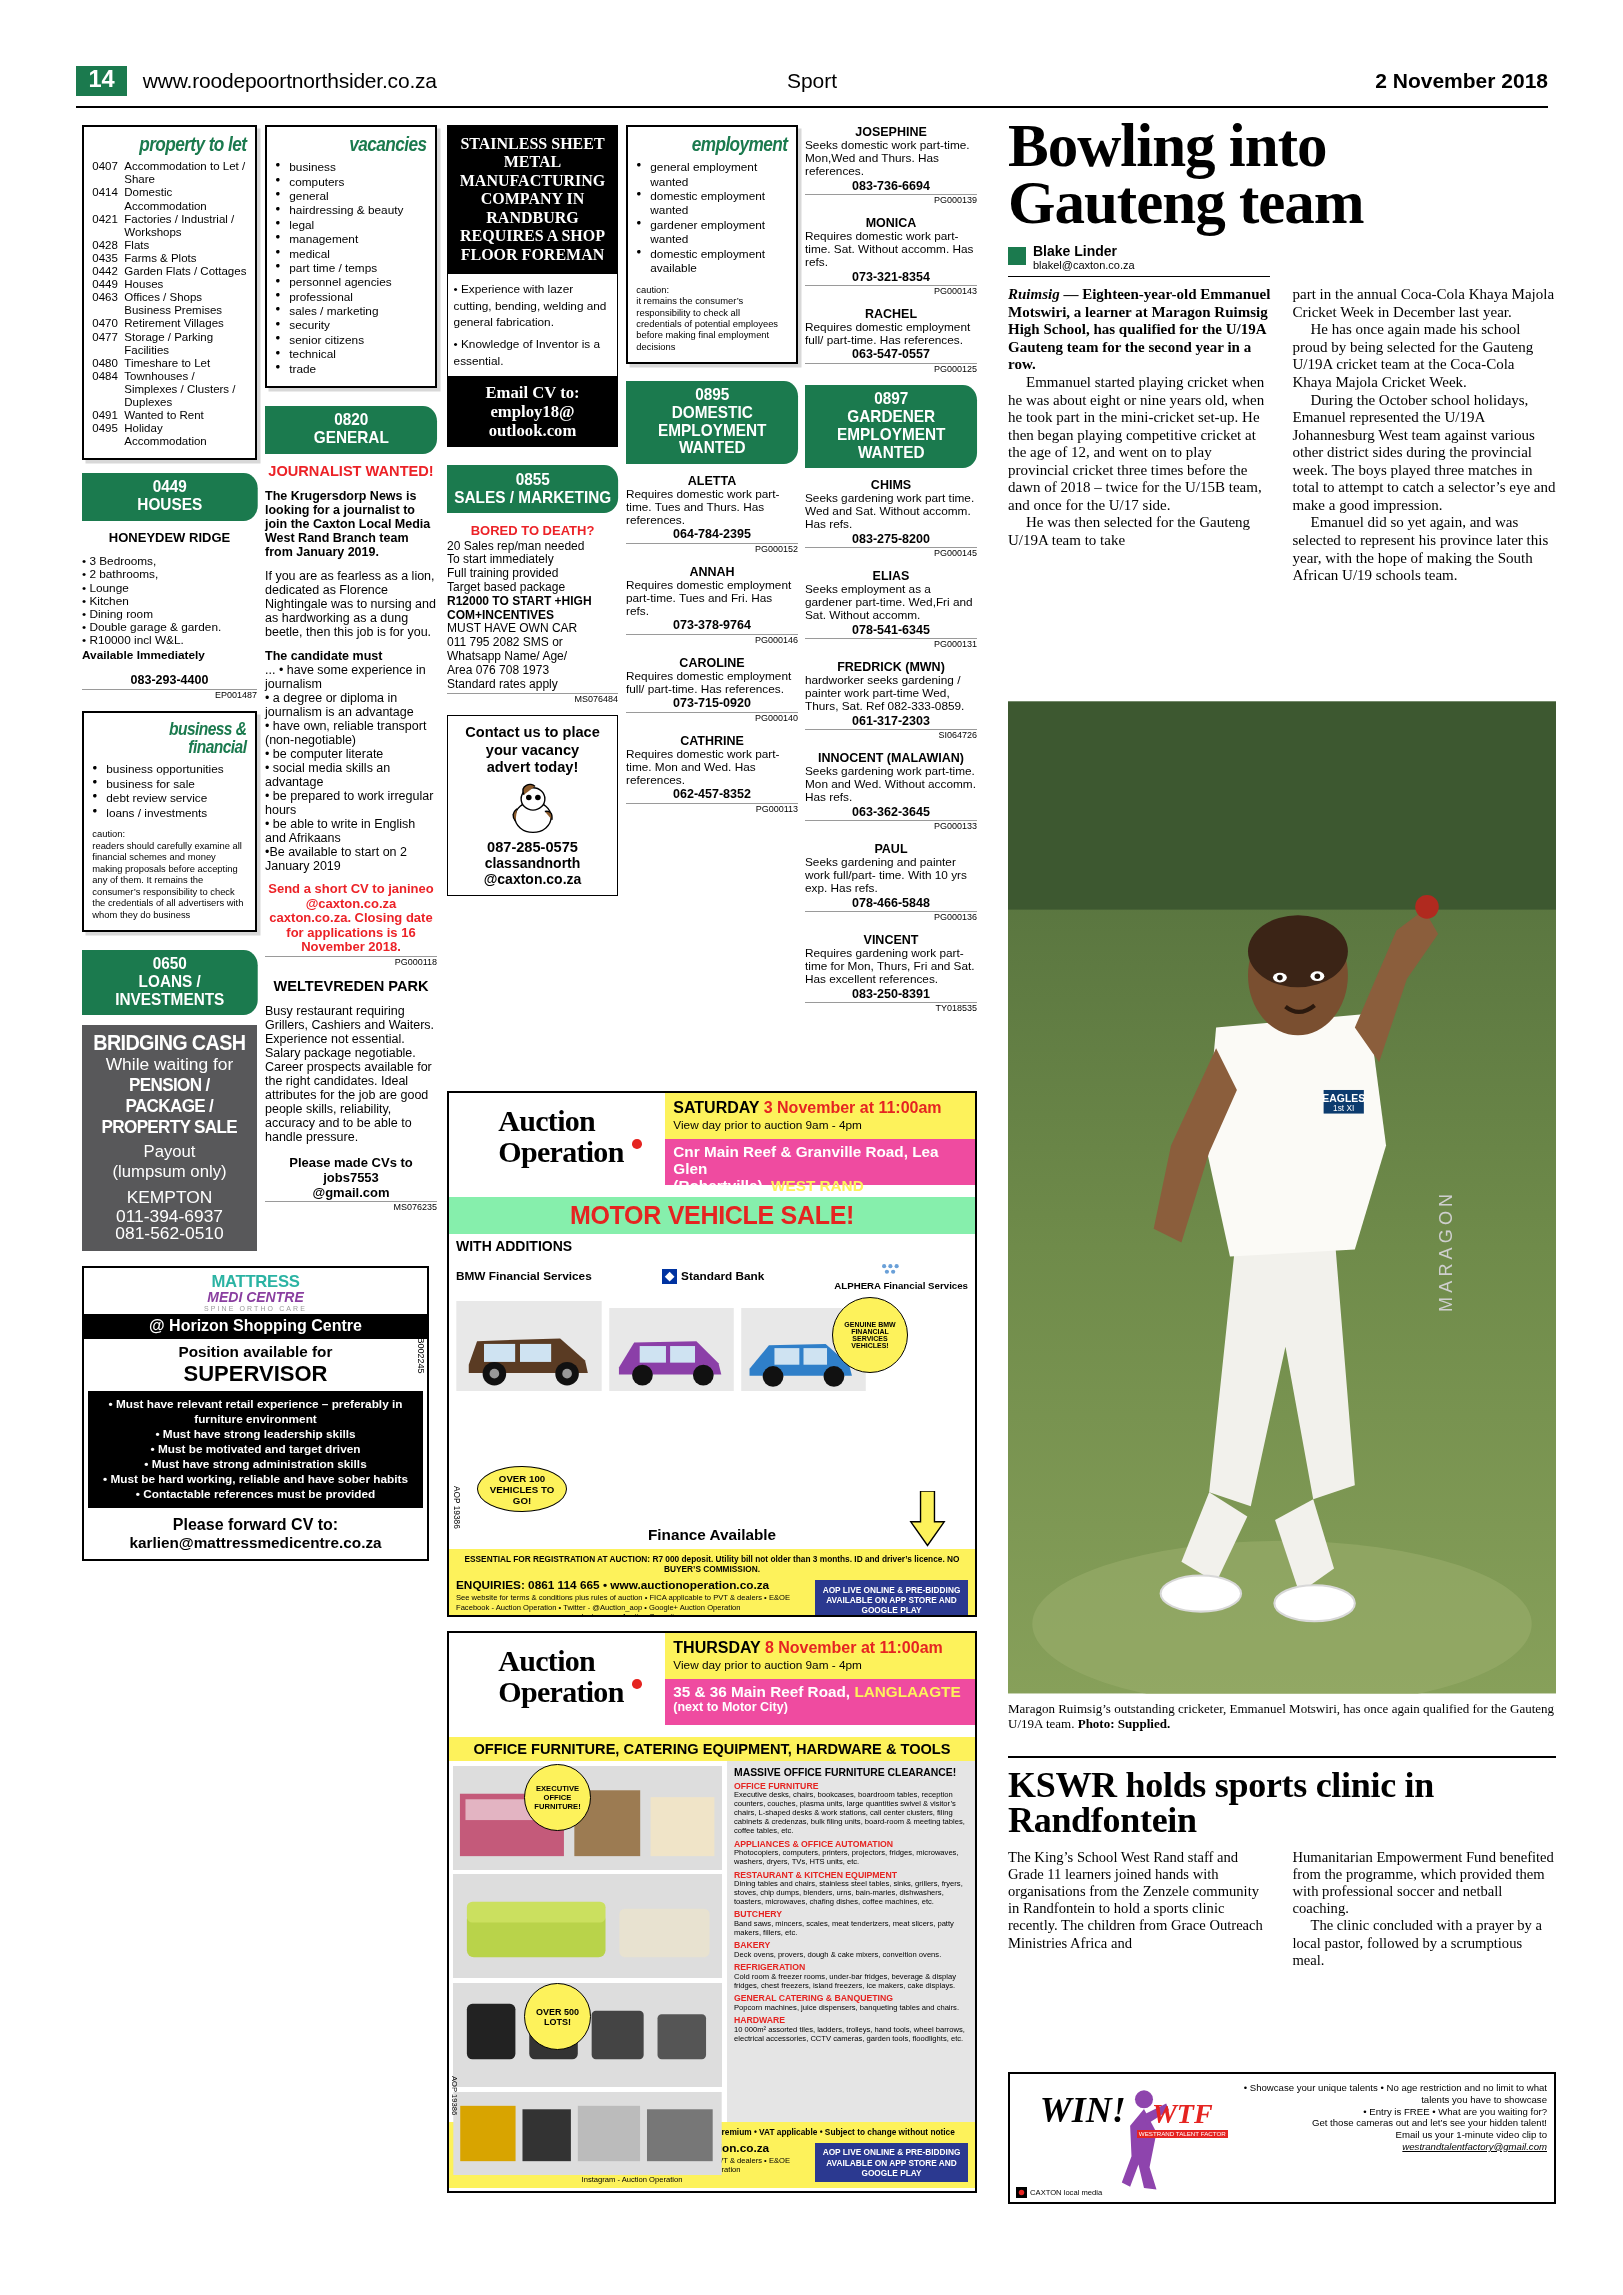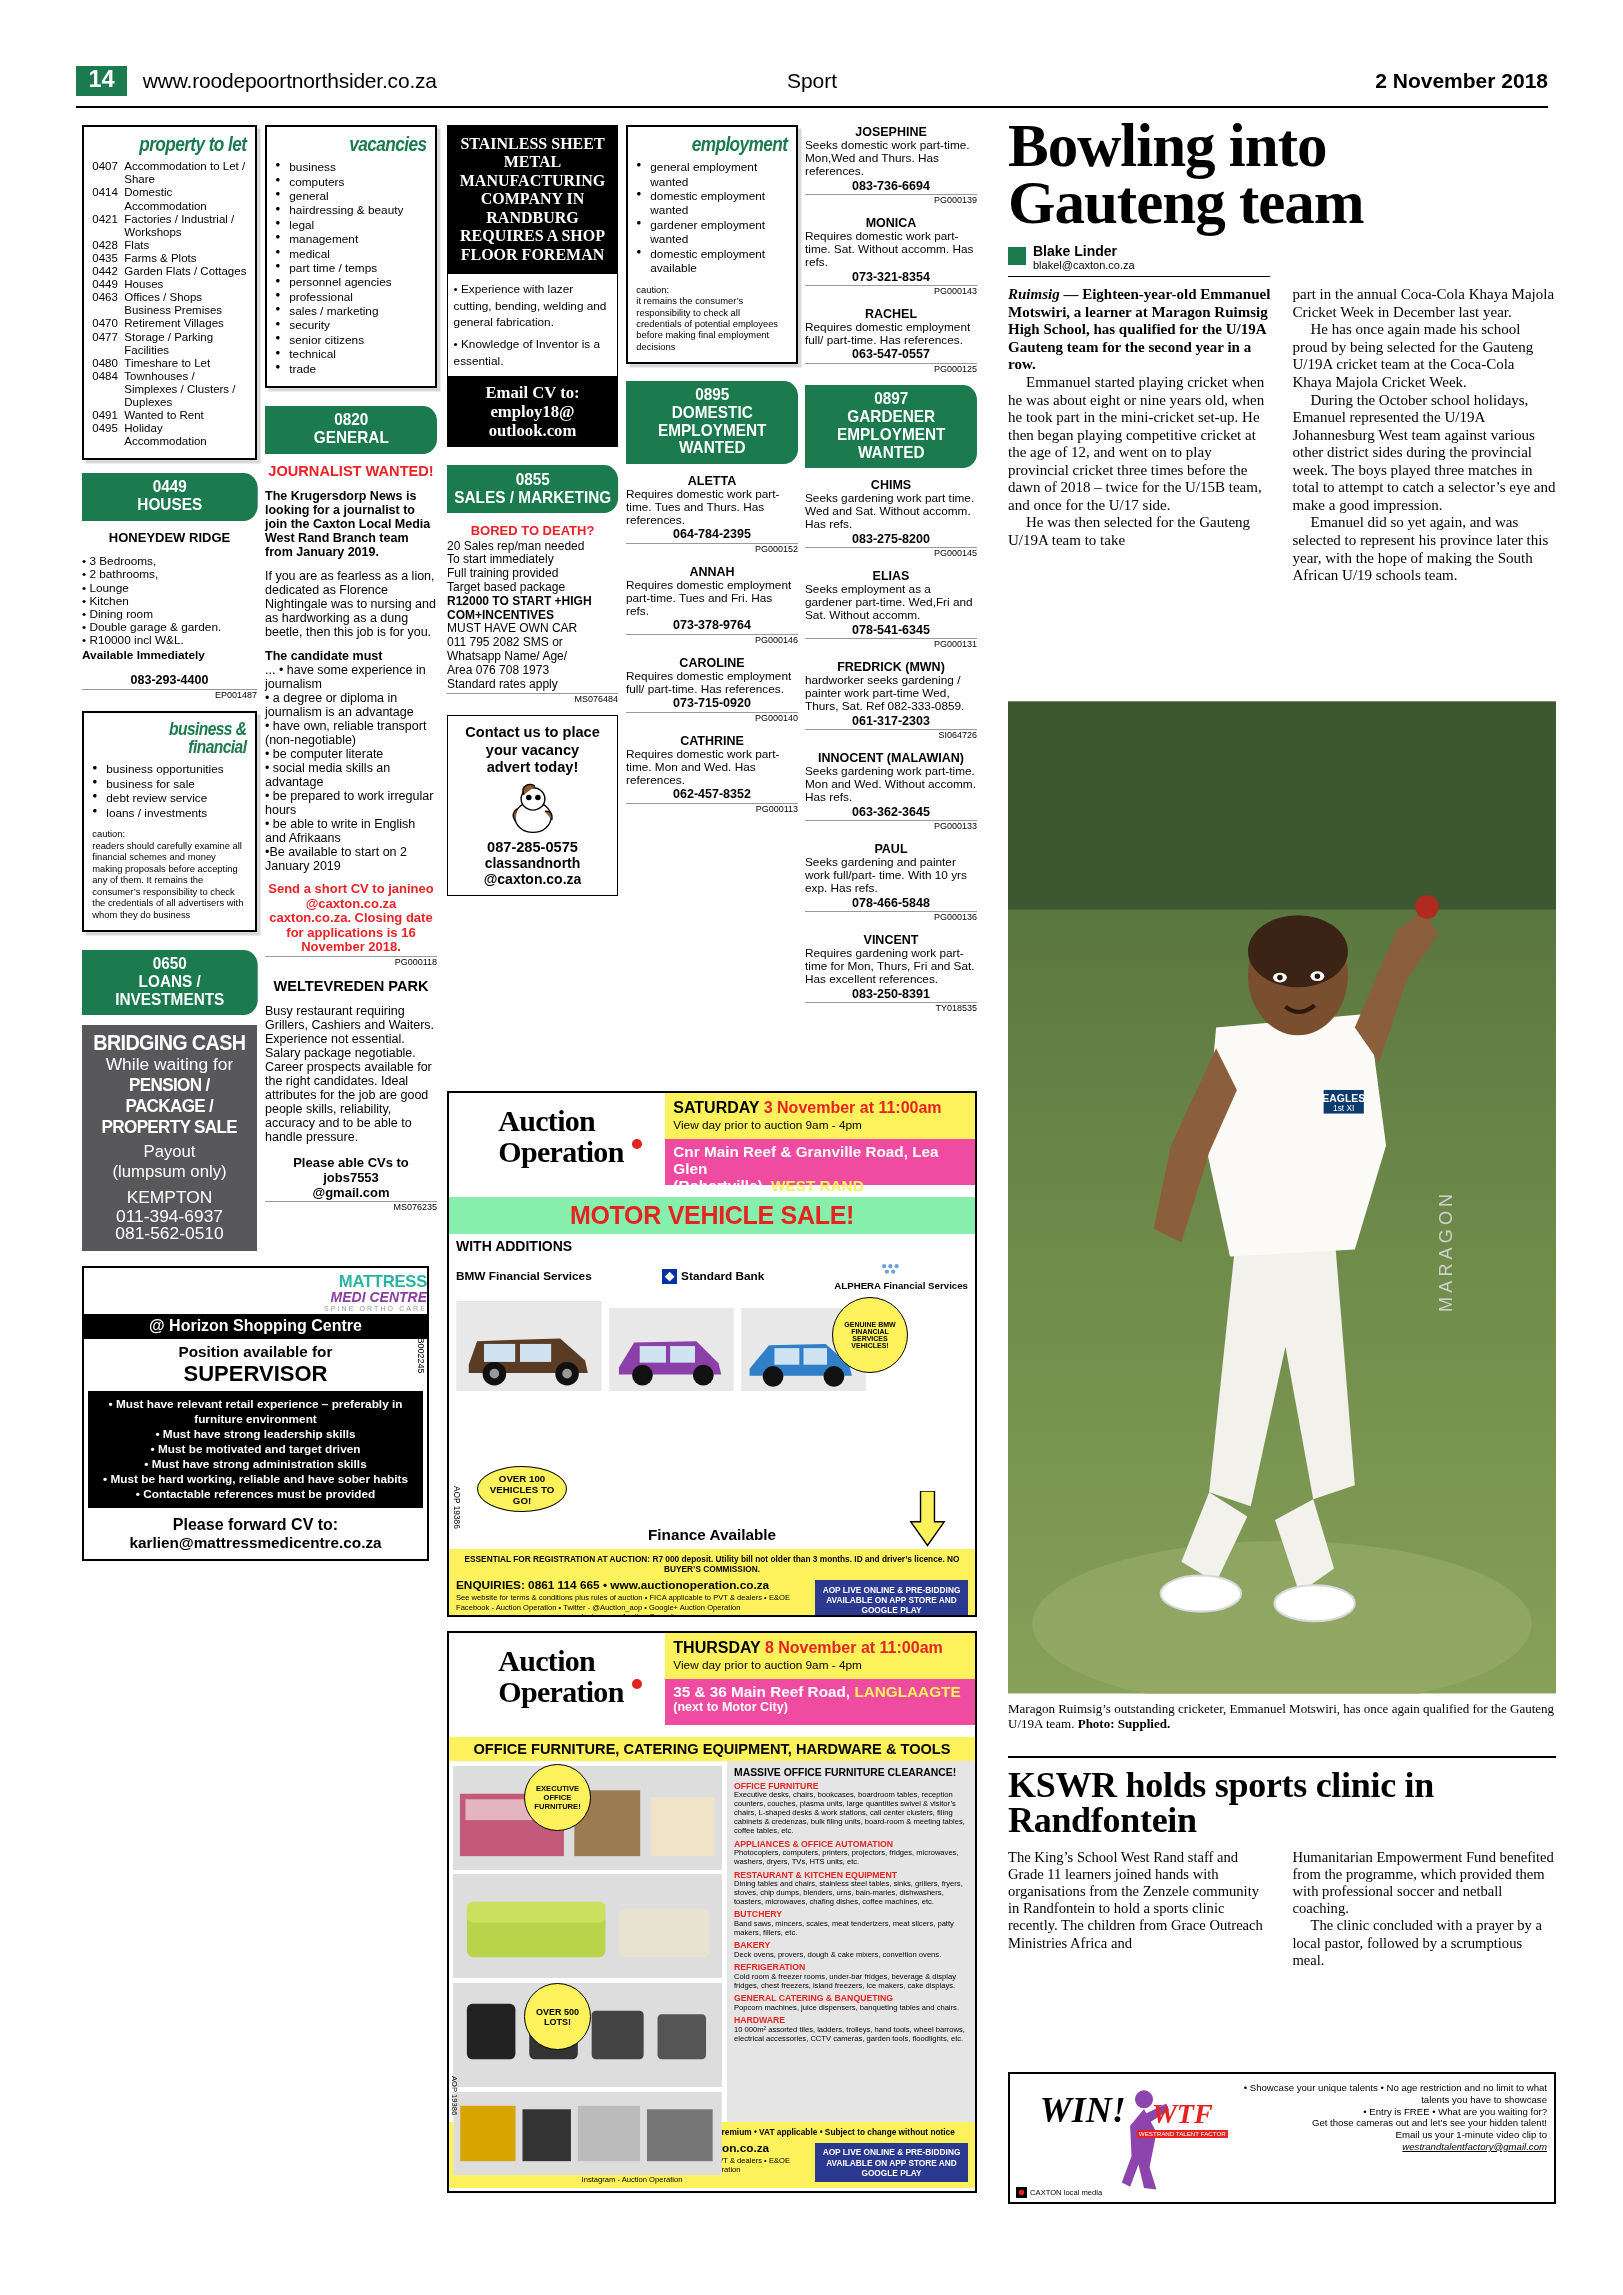--- a/index.html
+++ b/index.html
@@ -266,21 +266,21 @@
       <div style="font-weight:bold;font-size:18px;letter-spacing:-0.7px;transform:scaleX(0.95)">PENSION / PACKAGE /</div>
       <div style="font-weight:bold;font-size:18px;letter-spacing:-0.7px;transform:scaleX(0.95)">PROPERTY SALE</div>
       <div style="font-size:16.7px;margin-top:4.2px">Payout</div>
       <div style="font-size:16.7px">(lumpsum only)</div>
       <div style="font-size:17.4px;margin-top:4.2px">KEMPTON</div>
       <div style="font-size:17.4px;line-height:1">011-394-6937</div>
       <div style="font-size:17.4px;line-height:1">081-562-0510</div>
     </div>
 
     <div style="border:2.1px solid #000;margin-top:15.3px;position:relative;width:347px">
-      <div style="background:#fff;text-align:right;padding:4.2px 0 1.4px;">
+      <div style="background:#fff;text-align:center;padding:4.2px 0 1.4px;">
         <div style="font-weight:bold;font-size:16.7px;color:#2bb3a3;letter-spacing:-0.3px">MATTRESS</div>
         <div style="font-weight:bold;font-size:14px;color:#8a3fa0;font-style:italic;margin-top:-2.8px">MEDI CENTRE</div>
         <div style="font-size:7px;color:#999;letter-spacing:2.1px">SPINE ORTHO CARE</div>
       </div>
       <div style="background:#000;color:#fff;text-align:center;font-weight:bold;font-size:16px;padding:3.5px 0">@ Horizon Shopping Centre</div>
       <div style="background:#fff;text-align:center;padding:4.2px 0 1.4px">
         <div style="font-weight:bold;font-size:15.3px">Position available for</div>
         <div style="font-weight:bold;font-size:22px">SUPERVISOR</div>
       </div>
       <div style="background:#000;color:#fff;margin:2.8px 4.2px;padding:5.6px 4.2px;text-align:center;font-weight:bold;font-size:11.8px;line-height:1.28" id="mattress-reqs">
@@ -343,21 +343,21 @@
           <div>•Be available to start on 2 January 2019</div>
         </div>
       <div class="red bold center" style="font-size:13px;line-height:1.12;margin-top:9.7px">Send a short CV to janineo @caxton.co.za caxton.co.za. Closing date for applications is 16 November 2018.</div>
       <hr class="ad-hr">
         <span class="ref">PG000118</span>
     </div>
 
     <div class="ad">
       <div class="ad-name" style="font-size:14.6px;margin:7px 0 9.7px">WELTEVREDEN PARK</div>
       <div style="font-size:12.5px;line-height:1.12">Busy restaurant requiring Grillers, Cashiers and Waiters. Experience not essential. Salary package negotiable. Career prospects available for the right candidates. Ideal attributes for the job are good people skills, reliability, accuracy and to be able to handle pressure.</div>
-      <div class="bold center" style="font-size:13px;margin-top:11px">Please able CVs to</div>
+      <div class="bold center" style="font-size:13px;margin-top:11px">Please made CVs to</div>
       <div class="bold center" style="font-size:13px">jobs7553</div>
       <div class="bold center" style="font-size:13px">@gmail.com</div>
       <hr class="ad-hr">
         <span class="ref">MS076235</span>
     </div>
   </div>
 
   <div class="col c3">
 
     <div>

